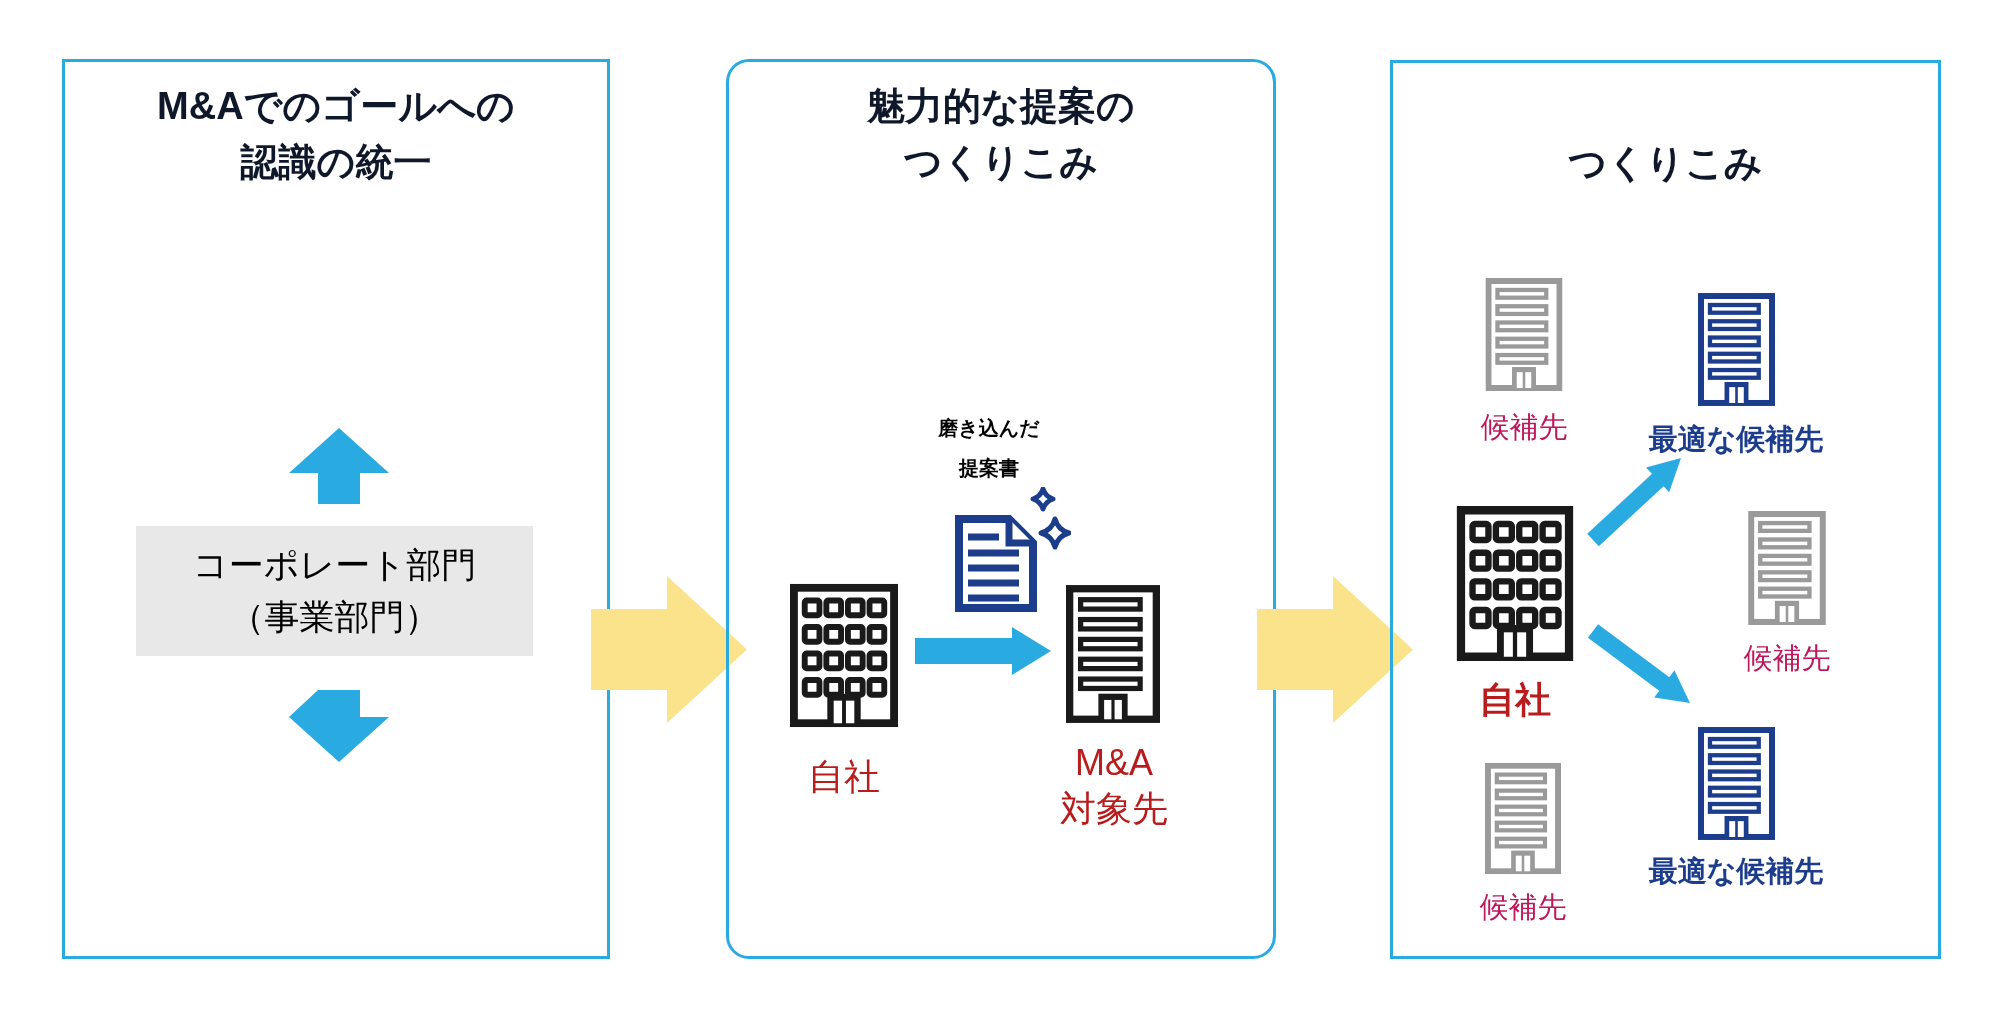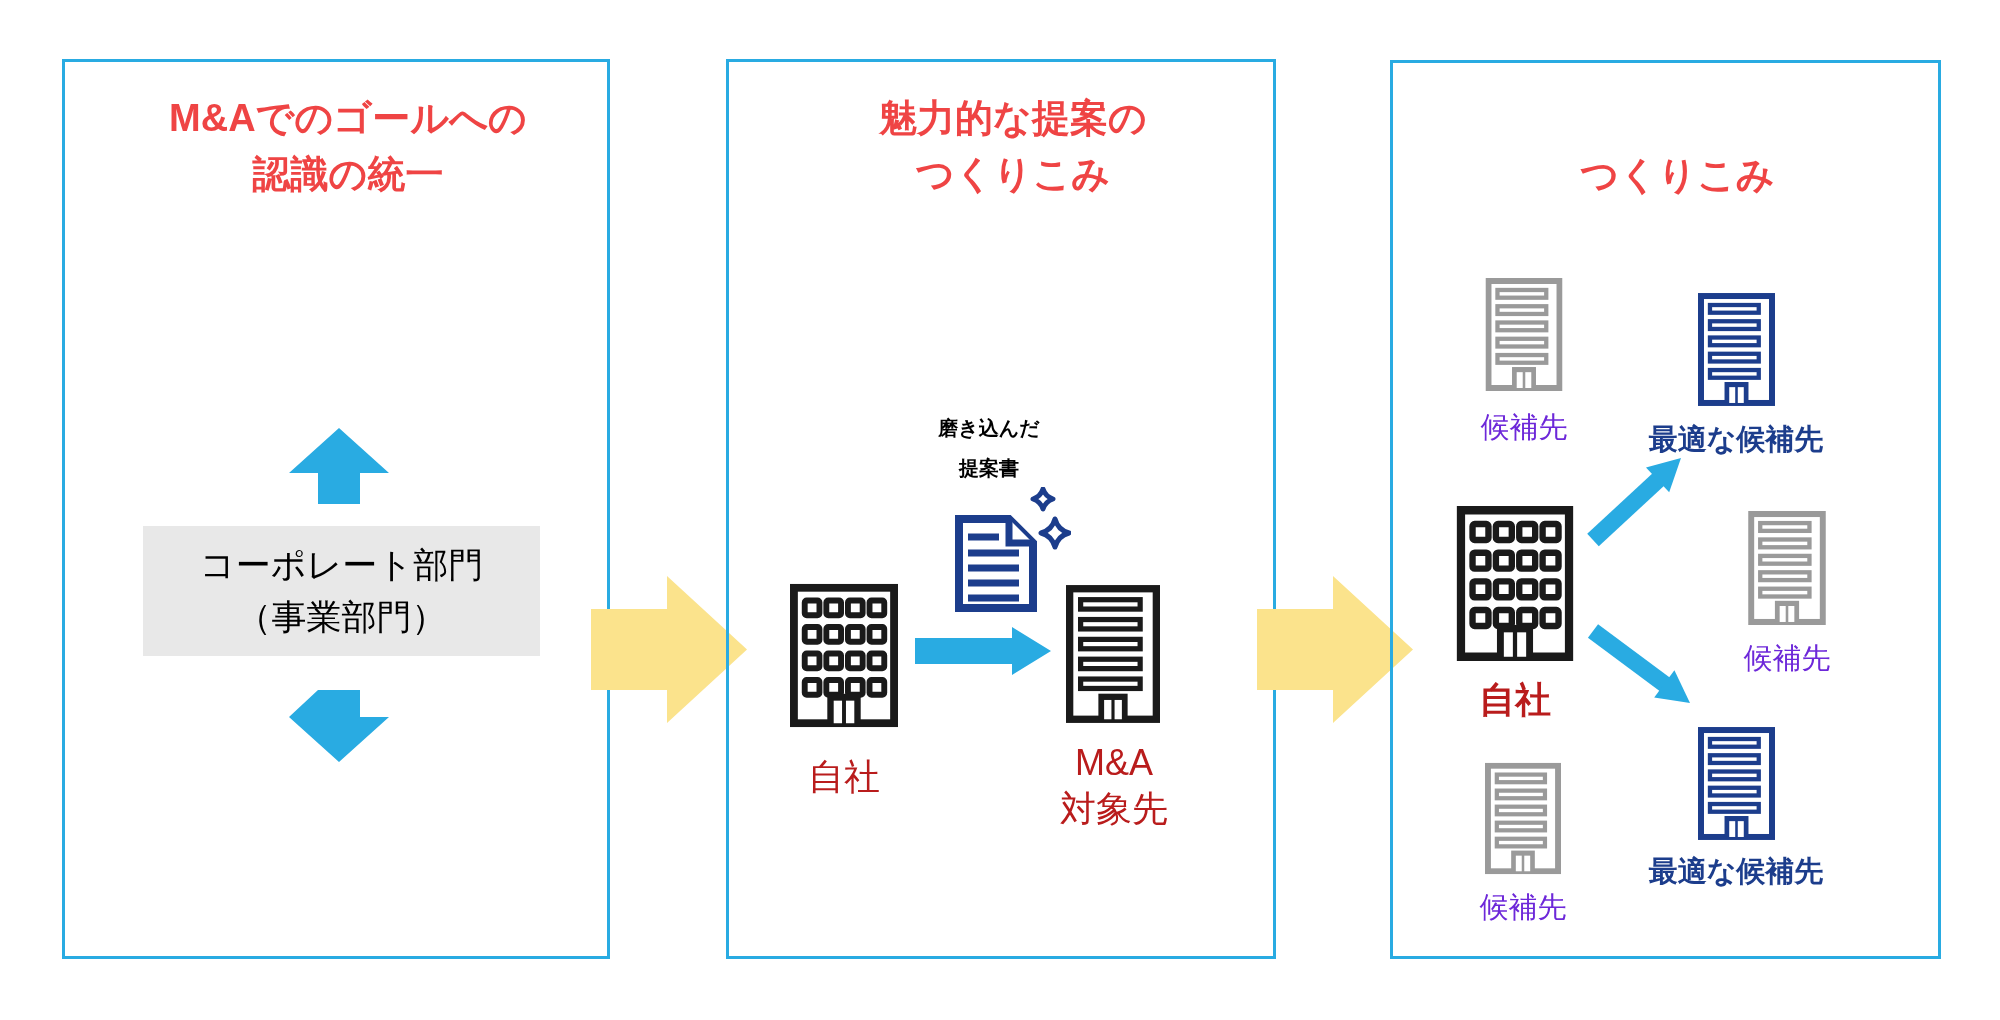--- a/index.html
+++ b/index.html
@@ -1,41 +1,41 @@
 <!DOCTYPE html>
 <html><head>
 <meta charset="utf-8">
 <style>
   html,body{margin:0;padding:0;background:#ffffff;}
   .canvas{position:relative;width:2000px;height:1020px;background:#ffffff;overflow:hidden;
           font-family:"Liberation Sans",sans-serif;color:#111;}
   .abs{position:absolute;}
   .panel{position:absolute;border:3px solid #29ABE2;background:transparent;box-sizing:border-box;}
   .p1{left:62px;top:59px;width:548px;height:900px;z-index:1;}
-  .p2{left:726px;top:59px;width:550px;height:900px;z-index:3;}
+  .p2{left:726px;top:59px;width:550px;height:900px;z-index:3;border-radius:23px;}
   .p3{left:1390px;top:60px;width:551px;height:899px;z-index:5;}
-  .panel-title{position:absolute;left:0;top:16px;width:100%;margin:12px;text-align:center;
-               font-size:38px;line-height:56px;font-weight:700;color:#ef4444;}
+  .panel-title{position:absolute;left:0;top:16px;width:100%;margin:0;text-align:center;
+               font-size:38px;line-height:56px;font-weight:700;color:#0f172a;}
   .gbox{position:absolute;left:71px;width:397px;background:#E8E8E8;display:flex;flex-direction:column;
         align-items:center;justify-content:center;text-align:center;font-size:35px;line-height:52px;color:#000;}
   .box1{top:253px;height:86px;}
-  .box2{top:464px;height:130px;margin-left:7px;}
+  .box2{top:464px;height:130px;}
   .box3{top:719px;height:89px;}
   .cyan{fill:#29ABE2;}
   .yellow-arrow{position:absolute;top:576px;width:156px;height:147px;}
   .ya1{left:591px;z-index:2;}
   .ya2{left:1257px;z-index:4;}
   .bld{position:absolute;}
   .bld svg{display:block;width:100%;height:100%;}
   .c-black{color:#1A1A1A;}
   .c-gray{color:#9A9A9A;}
   .c-navy{color:#1C3D8C;}
   .lbl{position:absolute;text-align:center;}
   .lbl-company{font-size:36px;font-weight:500;color:#b91c1c;line-height:46px;}
-  .lbl-candidate{font-size:29px;color:#6d28d9;line-height:36px;}
+  .lbl-candidate{font-size:29px;color:#be185d;line-height:36px;}
   .lbl-optimal{font-size:29px;color:#1C3D8C;font-weight:600;line-height:36px;}
   .doc-label{position:absolute;left:160px;top:346px;width:200px;text-align:center;
              font-size:20px;line-height:40px;font-weight:700;color:#000;}
 </style>
 </head>
 <body>
 
 <div class="canvas">
 
   <svg width="0" height="0" style="position:absolute" aria-hidden="true">

